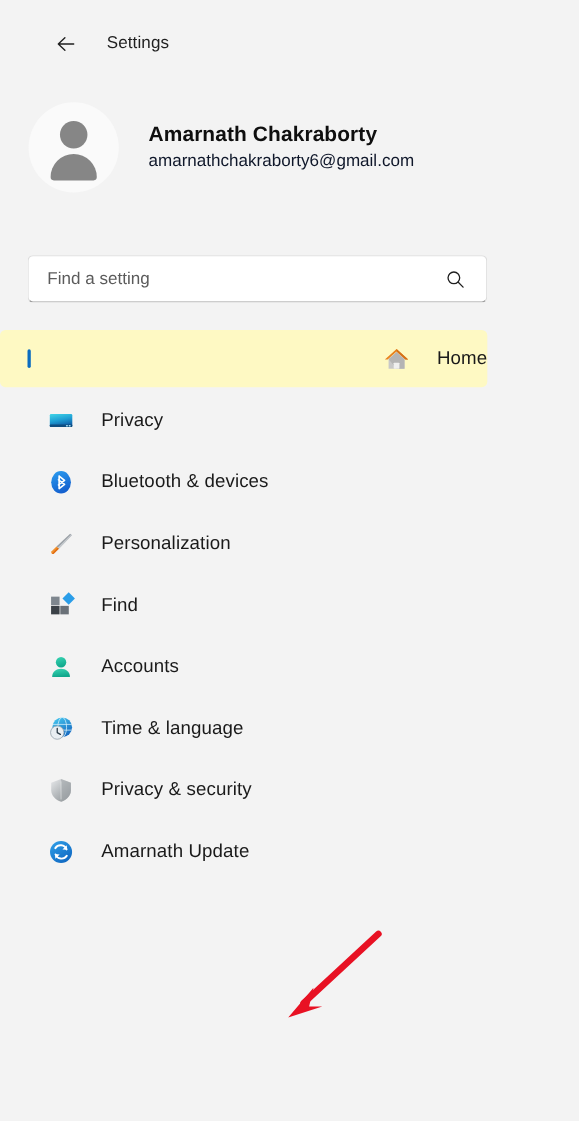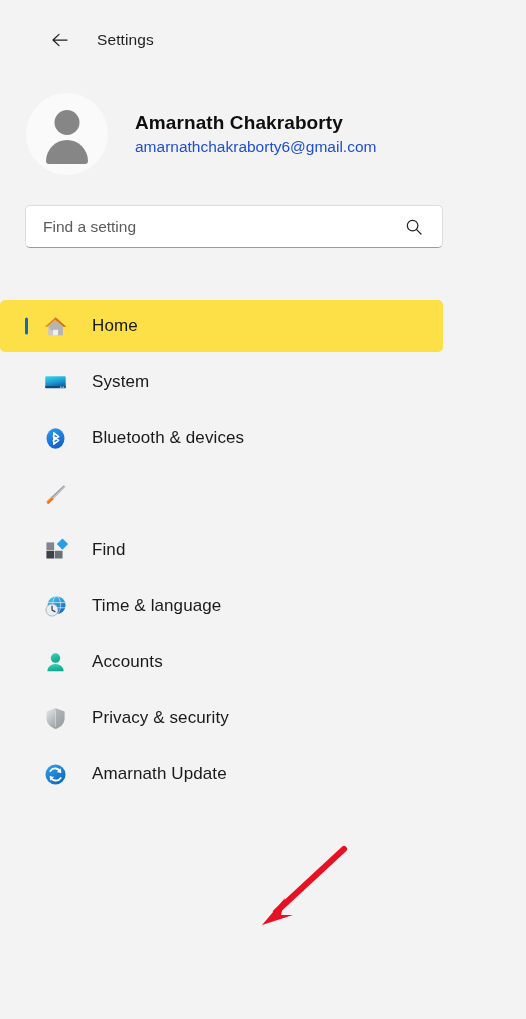--- a/index.html
+++ b/index.html
@@ -94,28 +94,28 @@
     gap: 4px;
   }
   .account-name {
     font-size: 19px;
     font-weight: bold;
     color: #0f0f0f;
     letter-spacing: .1px;
   }
   .account-email {
     font-size: 15.5px;
-    color: #1d4ed8;
+    color: #0f172a;
     letter-spacing: 0;
   }
 
   
   .search {
     position: absolute;
-    top: 205px;
+    top: 232px;
     left: 25px;
     width: 418px;
     height: 43px;
     background: #ffffff;
     border: 1px solid #dcdcdc;
     border-bottom: 1px solid #9a9a9a;
     border-radius: 5px;
     display: flex;
     align-items: center;
     padding: 0 12px 0 17px;
@@ -153,21 +153,21 @@
   .nav-item {
     position: relative;
     height: 52px;
     margin: 4px 0;
     width: 443px;
     display: flex;
     align-items: center;
     border-radius: 5px;
     cursor: pointer;
   }
-  .nav-item.selected { background: #fde047; }
+  .nav-item.selected { background: #fef9c3; justify-content: flex-end; }
   .nav-item .pill {
     position: absolute;
     left: 25px;
     top: 50%;
     transform: translateY(-50%);
     width: 3px;
     height: 17px;
     border-radius: 2px;
     background: #0b6cbf;
   }
@@ -259,21 +259,21 @@
             <stop offset="0.55" stop-color="#1e9fd4"></stop>
             <stop offset="1" stop-color="#1060a8"></stop>
           </linearGradient>
         </defs>
         <rect x="3.4" y="7.6" width="21.2" height="12.2" rx="1.1" fill="url(#gMon)"></rect>
         <rect x="3.4" y="17.6" width="21.2" height="2.3" rx="0.6" fill="#0e4d80"></rect>
         <rect x="18.6" y="18.1" width="1.9" height="1.3" rx="0.4" fill="#9fdcf2"></rect>
         <rect x="21.2" y="18.1" width="1.9" height="1.3" rx="0.4" fill="#9fdcf2"></rect>
       </svg>
     </span>
-    <span class="nav-label">System</span>
+    <span class="nav-label">Privacy</span>
   </div>
 
   <div class="nav-item">
     <span class="nav-icon">
       <svg width="27" height="27" viewBox="0 0 28 28">
         <defs>
           <linearGradient id="gBt" x1="0" y1="0" x2="0.4" y2="1">
             <stop offset="0" stop-color="#2b9ef0"></stop>
             <stop offset="1" stop-color="#1461cf"></stop>
           </linearGradient>
@@ -288,32 +288,49 @@
 
   <div class="nav-item">
     <span class="nav-icon">
       <svg width="27" height="27" viewBox="0 0 28 28">
         <path d="M22.6 4.3 L24.2 5.9 L11.9 18.6 L9.7 16.4 Z" fill="#9aa0a6"></path>
         <path d="M23.5 5.1 L24.2 5.9 L11.9 18.6 L10.8 17.5 Z" fill="#c8ccd0"></path>
         <path d="M9.7 16.4 L11.9 18.6 L7.1 23.3 C5.6 24 4.2 22.6 4.9 21.1 Z" fill="#f0912d"></path>
         <path d="M10.8 17.5 L11.9 18.6 L7.1 23.3 C6.4 23.6 5.8 23.5 5.4 23.2 Z" fill="#e06c14"></path>
       </svg>
     </span>
+    <span class="nav-label">Personalization</span>
   </div>
 
   <div class="nav-item">
     <span class="nav-icon">
       <svg width="27" height="27" viewBox="0 0 28 28">
         <rect x="4.6" y="5.6" width="8" height="8" fill="#7e868e"></rect>
         <rect x="4.6" y="14.3" width="8" height="8" fill="#3b4147"></rect>
         <rect x="13.3" y="14.3" width="8" height="8" fill="#6a7178"></rect>
         <rect x="17.0" y="3.2" width="8.3" height="8.3" fill="#2a9de8" transform="rotate(45 21.2 7.4)"></rect>
       </svg>
     </span>
     <span class="nav-label">Find</span>
+  </div>
+
+  <div class="nav-item">
+    <span class="nav-icon">
+      <svg width="27" height="27" viewBox="0 0 28 28">
+        <defs>
+          <linearGradient id="gAcc" x1="0" y1="0" x2="0.3" y2="1">
+            <stop offset="0" stop-color="#3ad6b4"></stop>
+            <stop offset="1" stop-color="#10a78c"></stop>
+          </linearGradient>
+        </defs>
+        <circle cx="14" cy="9.4" r="4.9" fill="url(#gAcc)"></circle>
+        <path d="M5.6 23.2 C5.6 18.6 9.4 15.6 14 15.6 C18.6 15.6 22.4 18.6 22.4 23.2 Z" fill="url(#gAcc)"></path>
+      </svg>
+    </span>
+    <span class="nav-label">Accounts</span>
   </div>
 
   <div class="nav-item">
     <span class="nav-icon">
       <svg width="27" height="27" viewBox="0 0 28 28">
         <defs>
           <linearGradient id="gGlb" x1="0.2" y1="0" x2="0.8" y2="1">
             <stop offset="0" stop-color="#46c6ee"></stop>
             <stop offset="1" stop-color="#1262bd"></stop>
           </linearGradient>
@@ -321,36 +338,20 @@
         <circle cx="15.1" cy="12.6" r="9.3" fill="url(#gGlb)"></circle>
         <ellipse cx="15.1" cy="12.6" rx="4.1" ry="9.3" fill="none" stroke="#d8f2fc" stroke-width="0.85" opacity="0.85"></ellipse>
         <path d="M6.1 9.9 H24.1 M6.1 15.3 H24.1" stroke="#d8f2fc" stroke-width="0.85" opacity="0.85" fill="none"></path>
         <circle cx="10.4" cy="17.6" r="6.3" fill="#e9eef2" stroke="#9aa7b0" stroke-width="0.8"></circle>
         <path d="M10.4 13.6 L10.4 17.6 L13.4 19.3" fill="none" stroke="#2c3c48" stroke-width="1.25" stroke-linecap="round" stroke-linejoin="round"></path>
       </svg>
     </span>
     <span class="nav-label">Time &amp; language</span>
   </div>
 
-  <div class="nav-item">
-    <span class="nav-icon">
-      <svg width="27" height="27" viewBox="0 0 28 28">
-        <defs>
-          <linearGradient id="gAcc" x1="0" y1="0" x2="0.3" y2="1">
-            <stop offset="0" stop-color="#3ad6b4"></stop>
-            <stop offset="1" stop-color="#10a78c"></stop>
-          </linearGradient>
-        </defs>
-        <circle cx="14" cy="9.4" r="4.9" fill="url(#gAcc)"></circle>
-        <path d="M5.6 23.2 C5.6 18.6 9.4 15.6 14 15.6 C18.6 15.6 22.4 18.6 22.4 23.2 Z" fill="url(#gAcc)"></path>
-      </svg>
-    </span>
-    <span class="nav-label">Accounts</span>
-  </div>
-
 
 
   <div class="nav-item">
     <span class="nav-icon">
       <svg width="27" height="27" viewBox="0 0 28 28">
         <defs>
           <linearGradient id="gShd" x1="0.1" y1="0" x2="0.9" y2="1">
             <stop offset="0" stop-color="#e2e4e6"></stop>
             <stop offset="0.5" stop-color="#b6babd"></stop>
             <stop offset="1" stop-color="#8e9396"></stop>

